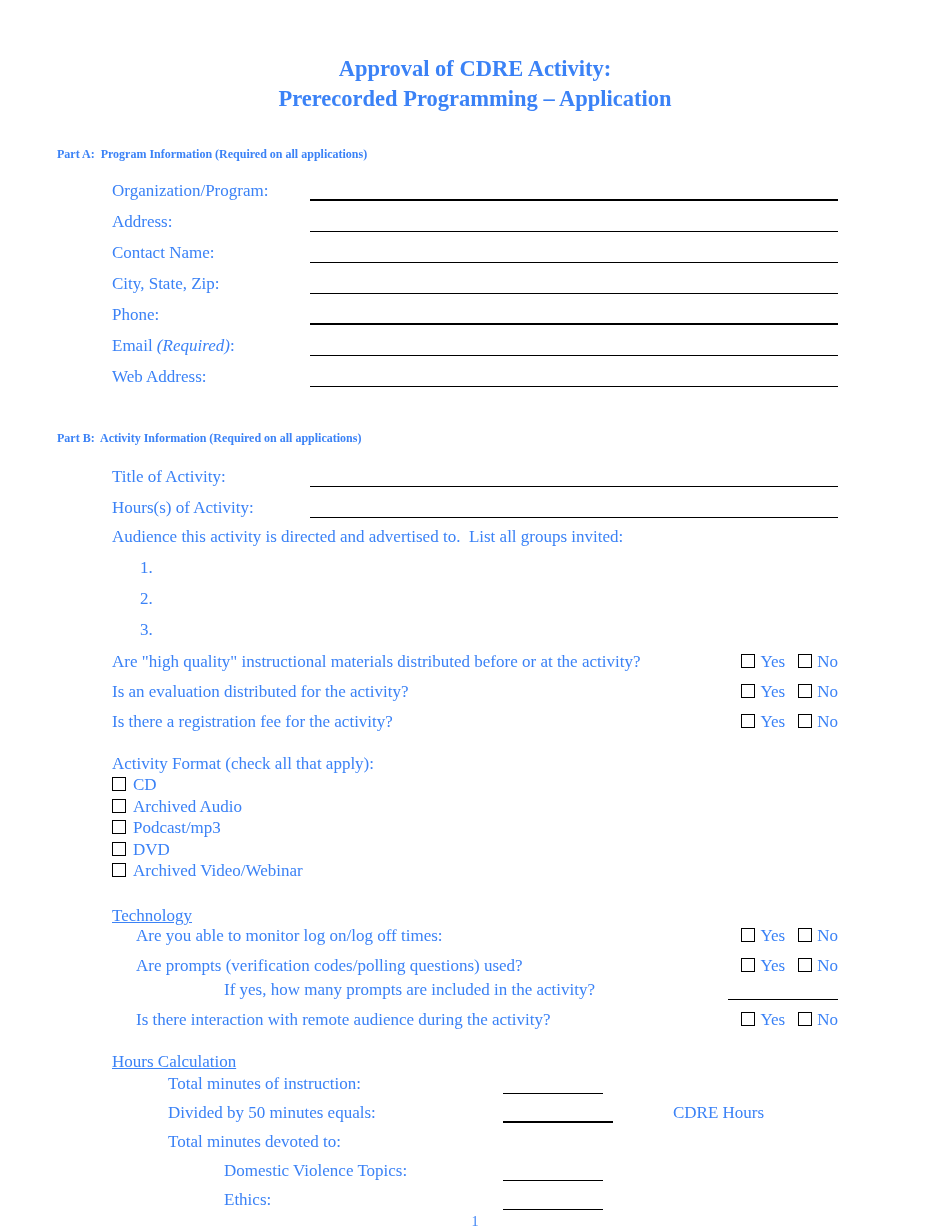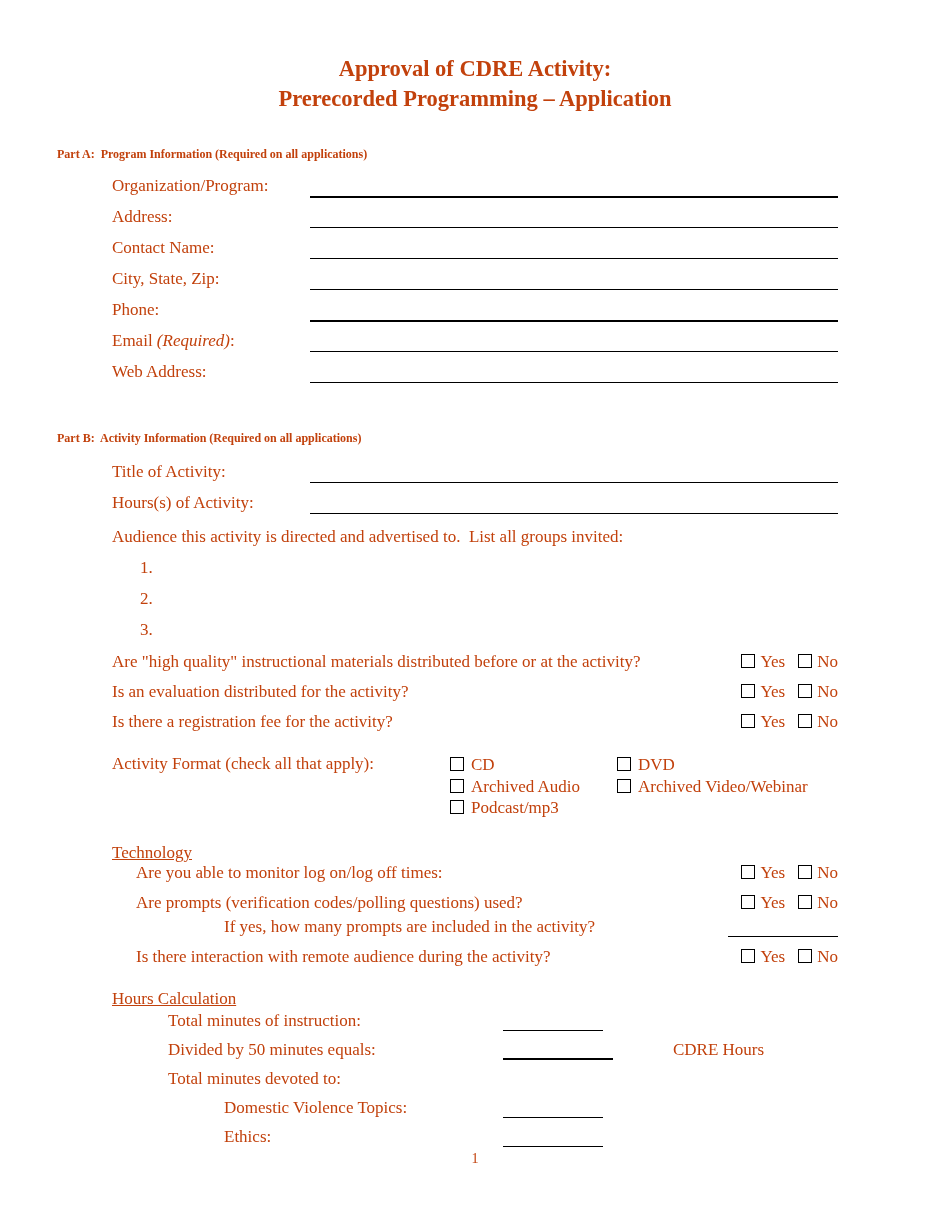--- a/index.html
+++ b/index.html
@@ -1,49 +1,49 @@
 <!DOCTYPE html>
 <html><head>
 <meta charset="utf-8">
 <style>
   html, body { margin: 0; padding: 0; background: #ffffff; }
   .page {
     width: 950px; height: 1230px; margin: 0 auto; background: #ffffff;
     font-family: "Liberation Serif", "DejaVu Serif", serif;
-    font-size: 17px; color: #c2410c; overflow: hidden; position: relative;
+    font-size: 17px; color: #3b82f6; overflow: hidden; position: relative;
   }
   .title { padding-top: 54px; text-align: center; font-weight: bold; font-size: 22.5px; line-height: 1.32; }
   .section-heading { font-weight: bold; margin-left: 57px; margin-right: 40px; white-space: pre-wrap; font-size: 12px; }
   .heading-a { margin-top: 34px; }
   .heading-b { margin-top: 44px; }
   .content { margin-left: 112px; margin-right: 112px; }
 
   .fields-a { margin-top: 8px; }
   .fields-b { margin-top: 10px; }
-  .field-row { display: flex; align-items: center; height: 31px; }
+  .field-row { display: flex; align-items: flex-end; height: 31px; }
   .field-label { width: 198px; flex-shrink: 0; white-space: nowrap; }
   .field-line { flex: 1; border-bottom: 1px solid #000; height: 22px; }
   .field-line.thick { border-bottom-width: 2px; }
 
   .audience-prompt { margin-top: 9px; white-space: pre-wrap; }
   .audience-list { margin-left: 28px; }
   .audience-item { height: 31px; display: flex; align-items: flex-end; }
   .audience-num { width: 30px; flex-shrink: 0; }
   .audience-write { flex: 1; height: 22px; }
 
   .q-row { display: flex; justify-content: space-between; align-items: flex-end; margin-top: 10px; }
   .q-row.first { margin-top: 12px; }
   .q-text { white-space: pre-wrap; }
 
   .yn { white-space: nowrap; flex-shrink: 0; }
   .cb { display: inline-block; width: 12px; height: 12px; border: 1px solid #000; vertical-align: -1px; background: #fff; }
   .yn .cb { margin-right: 5px; }
   .yn .cb2 { margin-left: 13px; }
 
-  .format-row { display: flex; margin-top: 22px; }
+  .format-row { display: flex; margin-top: 22px; flex-direction: column; }
   .format-label { width: 338px; flex-shrink: 0; }
   .format-col { line-height: 21.5px; }
   .format-col1 { width: 167px; flex-shrink: 0; }
   .format-opt { white-space: nowrap; }
   .format-opt .cb { margin-right: 7px; }
 
   .sub-heading { margin-top: 24px; text-decoration: underline; }
   .tech-row { margin-left: 24px; margin-top: 10px; display: flex; justify-content: space-between; align-items: flex-end; }
   .tech-row.mt0 { margin-top: 0; }
   .tech-sub { margin-left: 112px; margin-top: 4px; display: flex; justify-content: space-between; align-items: flex-end; }

